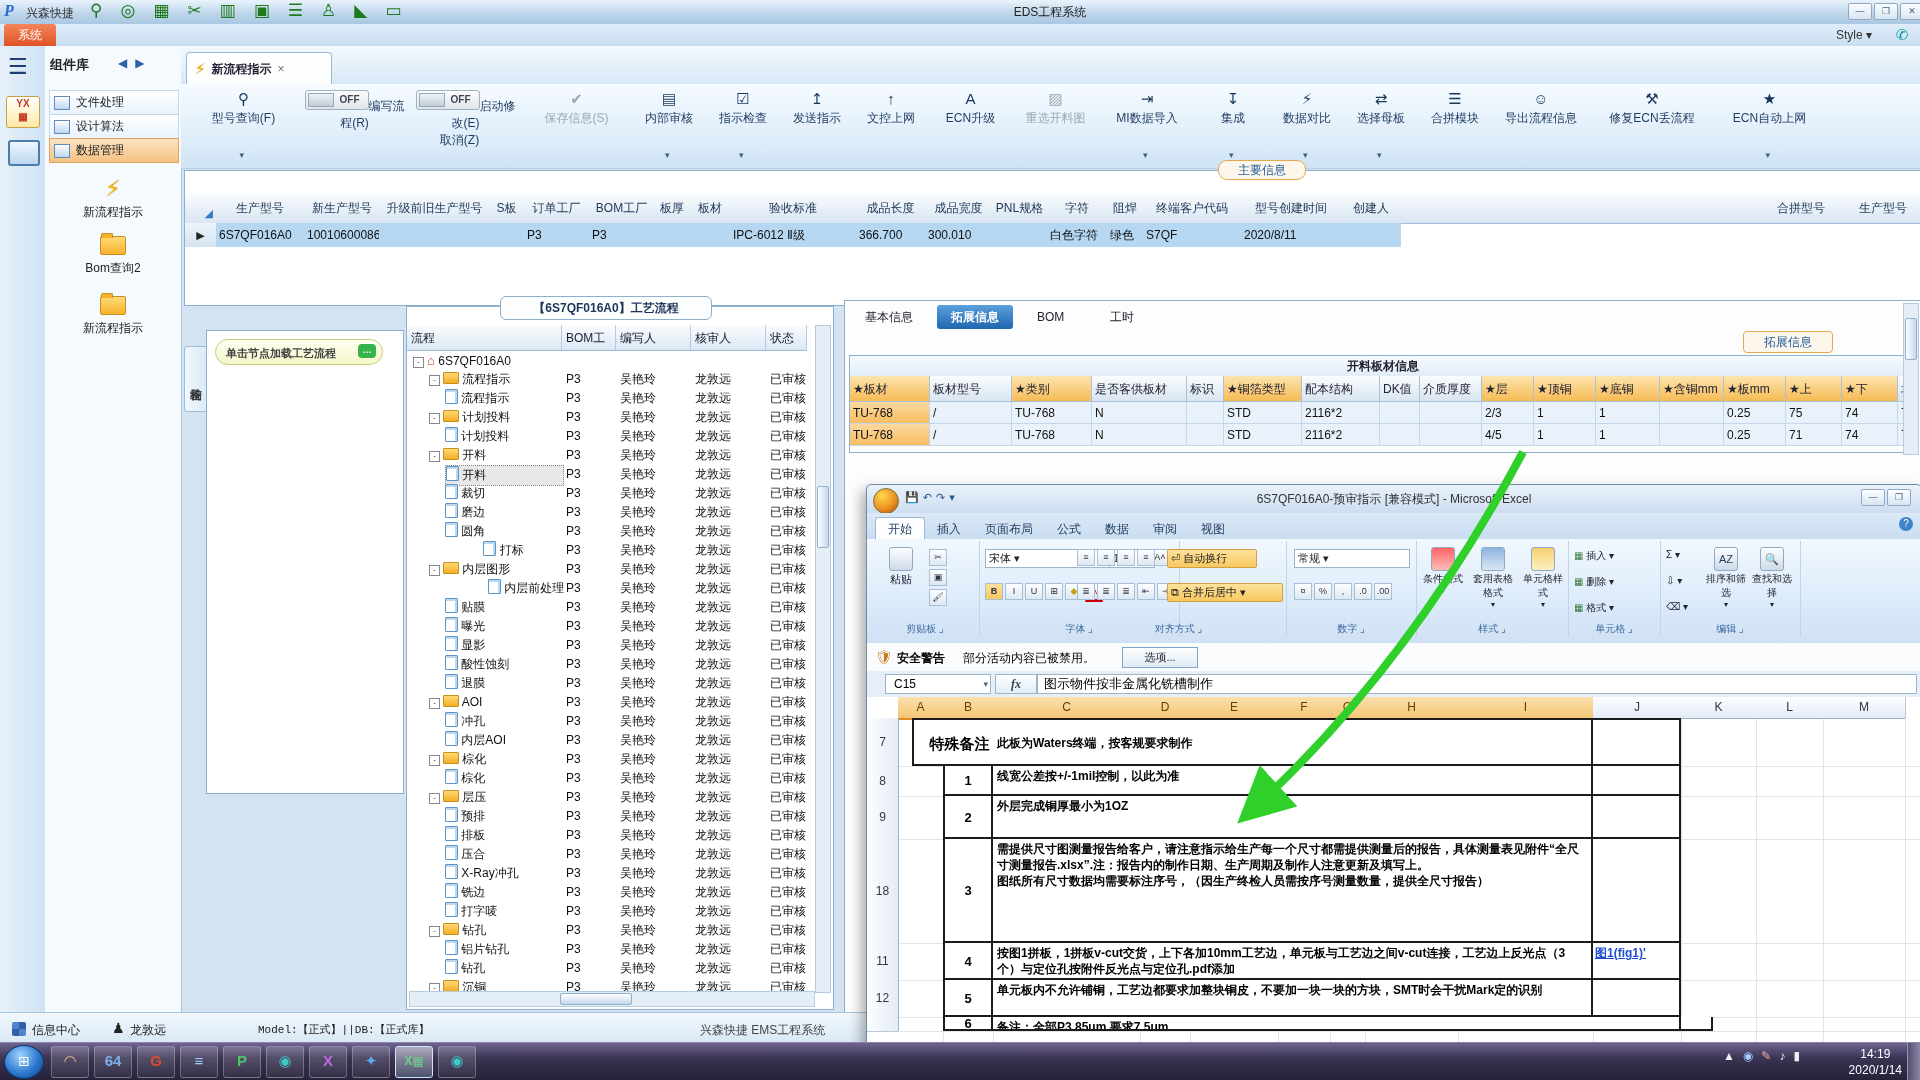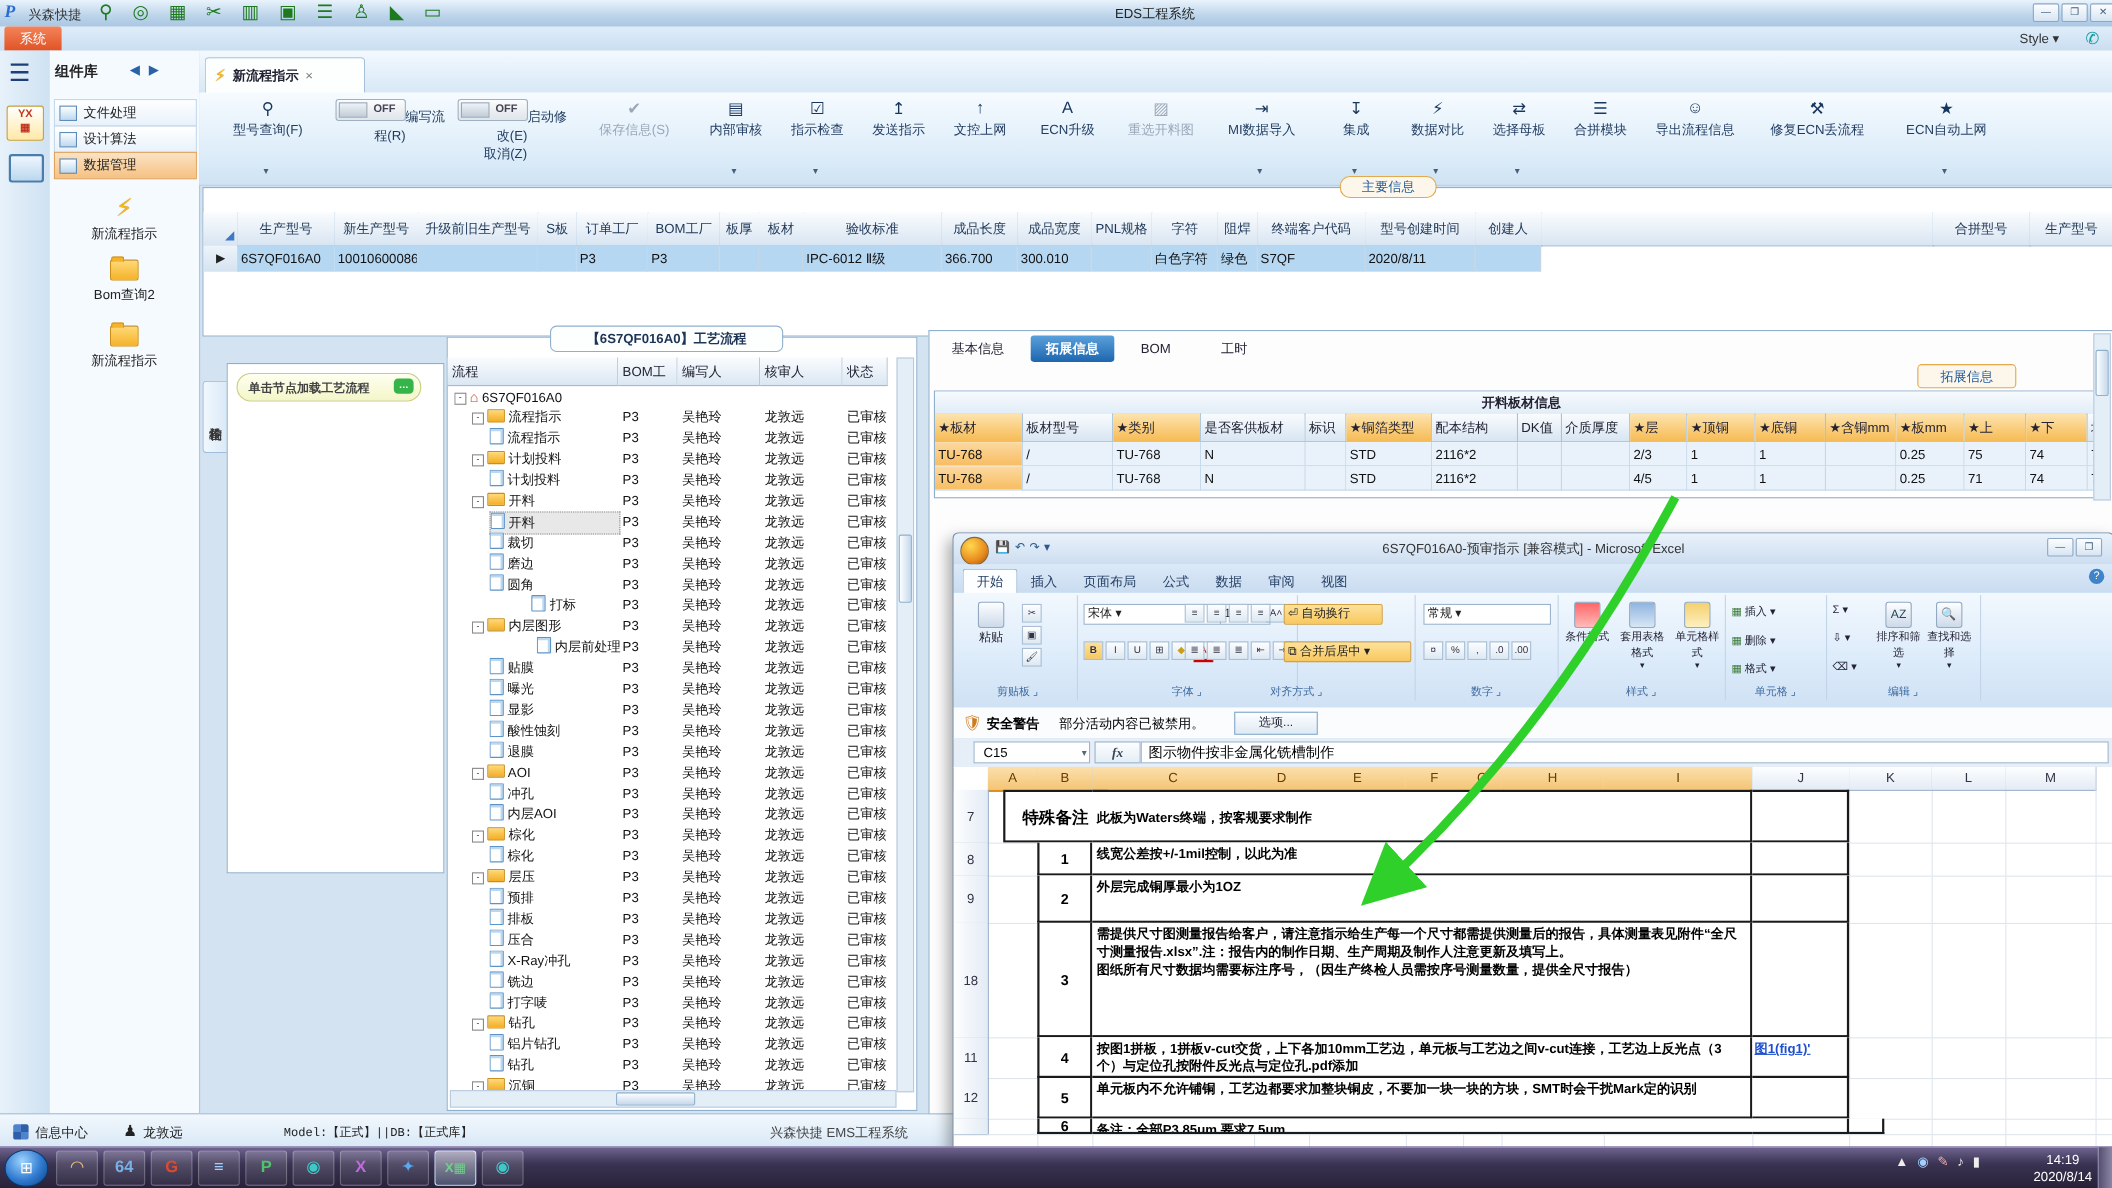--- a/index.html
+++ b/index.html
@@ -837,21 +837,21 @@
       </div>
     <div id="tb-tray">
       <span>▲</span>
       <span style="color:#9fd0ff;">◉</span>
       <span style="color:#ffb0a0;">✎</span>
       <span>♪</span>
       <span>▮</span>
     </div>
     <div id="tb-clock">
       <div>14:19</div>
-      <div>2020/8/14</div>
+      <div>2020/1/14</div>
     </div>
     <div id="tb-desk"></div>
   </div>
 <div class="abs cl-item" style="top: 90px;">
       <span class="sq"></span>
       <span>文件处理</span>
     </div>
     <div class="abs cl-item" style="top: 114px;">
       <span class="sq"></span>
       <span>设计算法</span>

